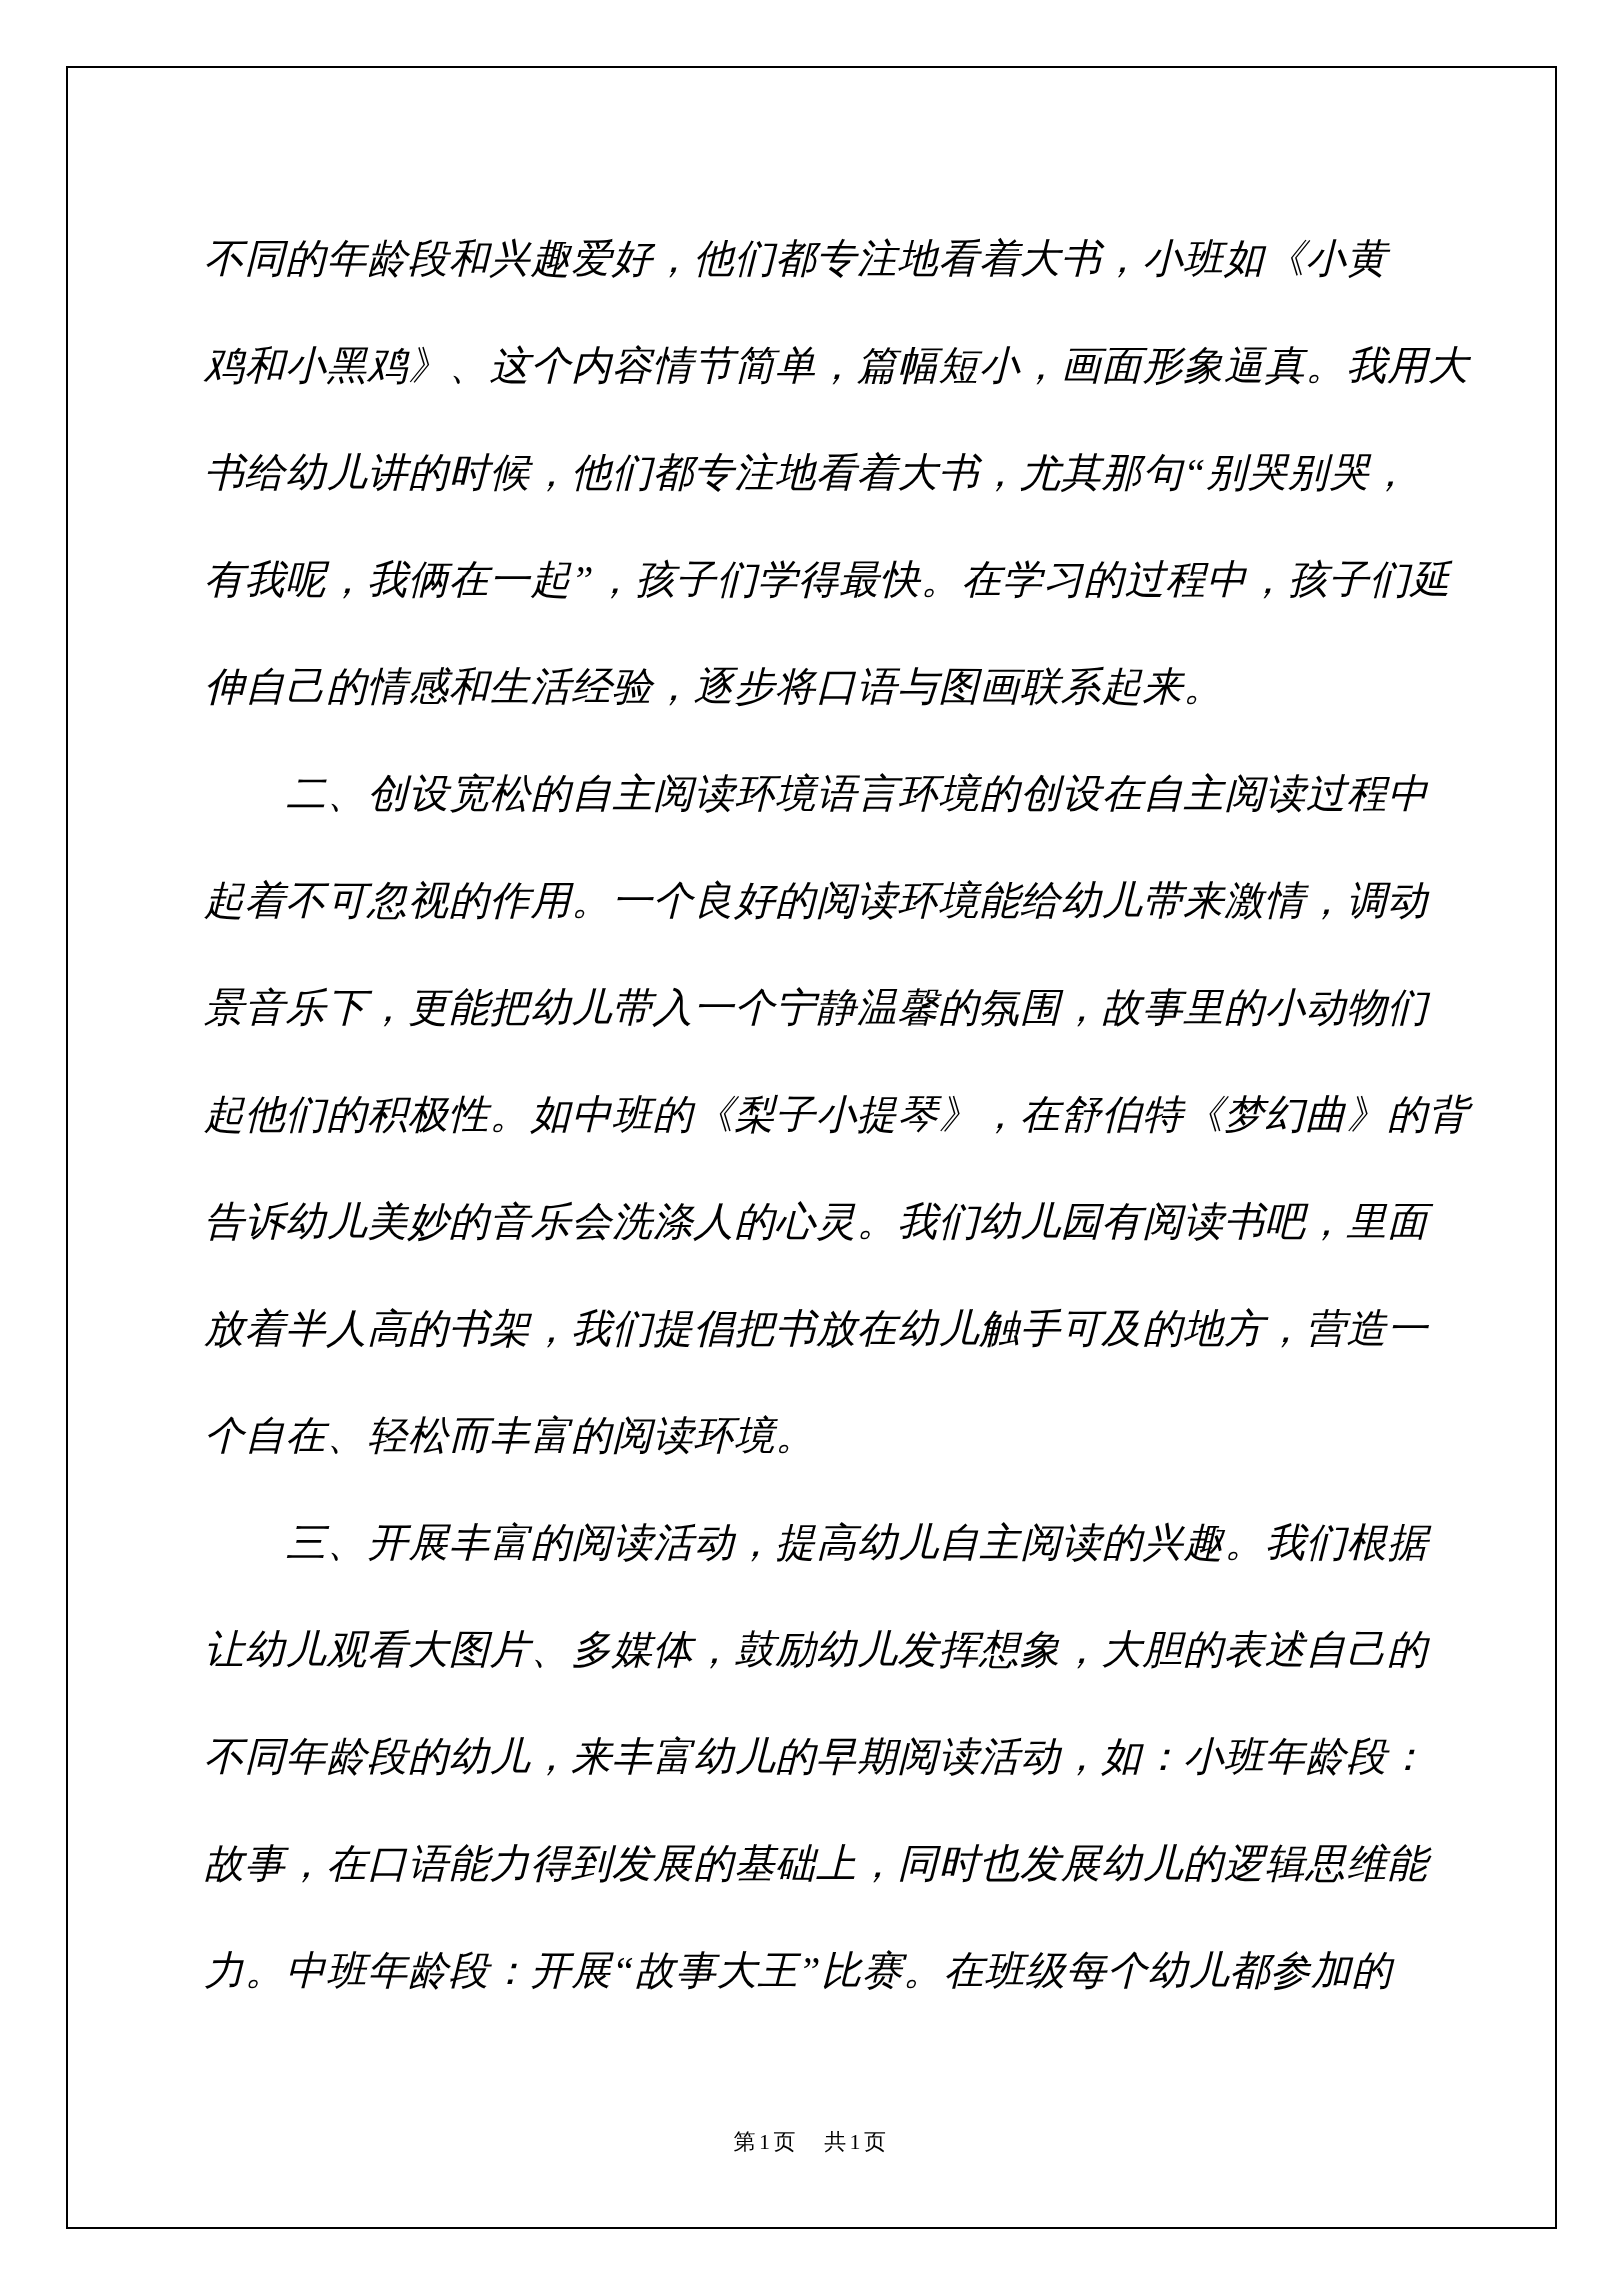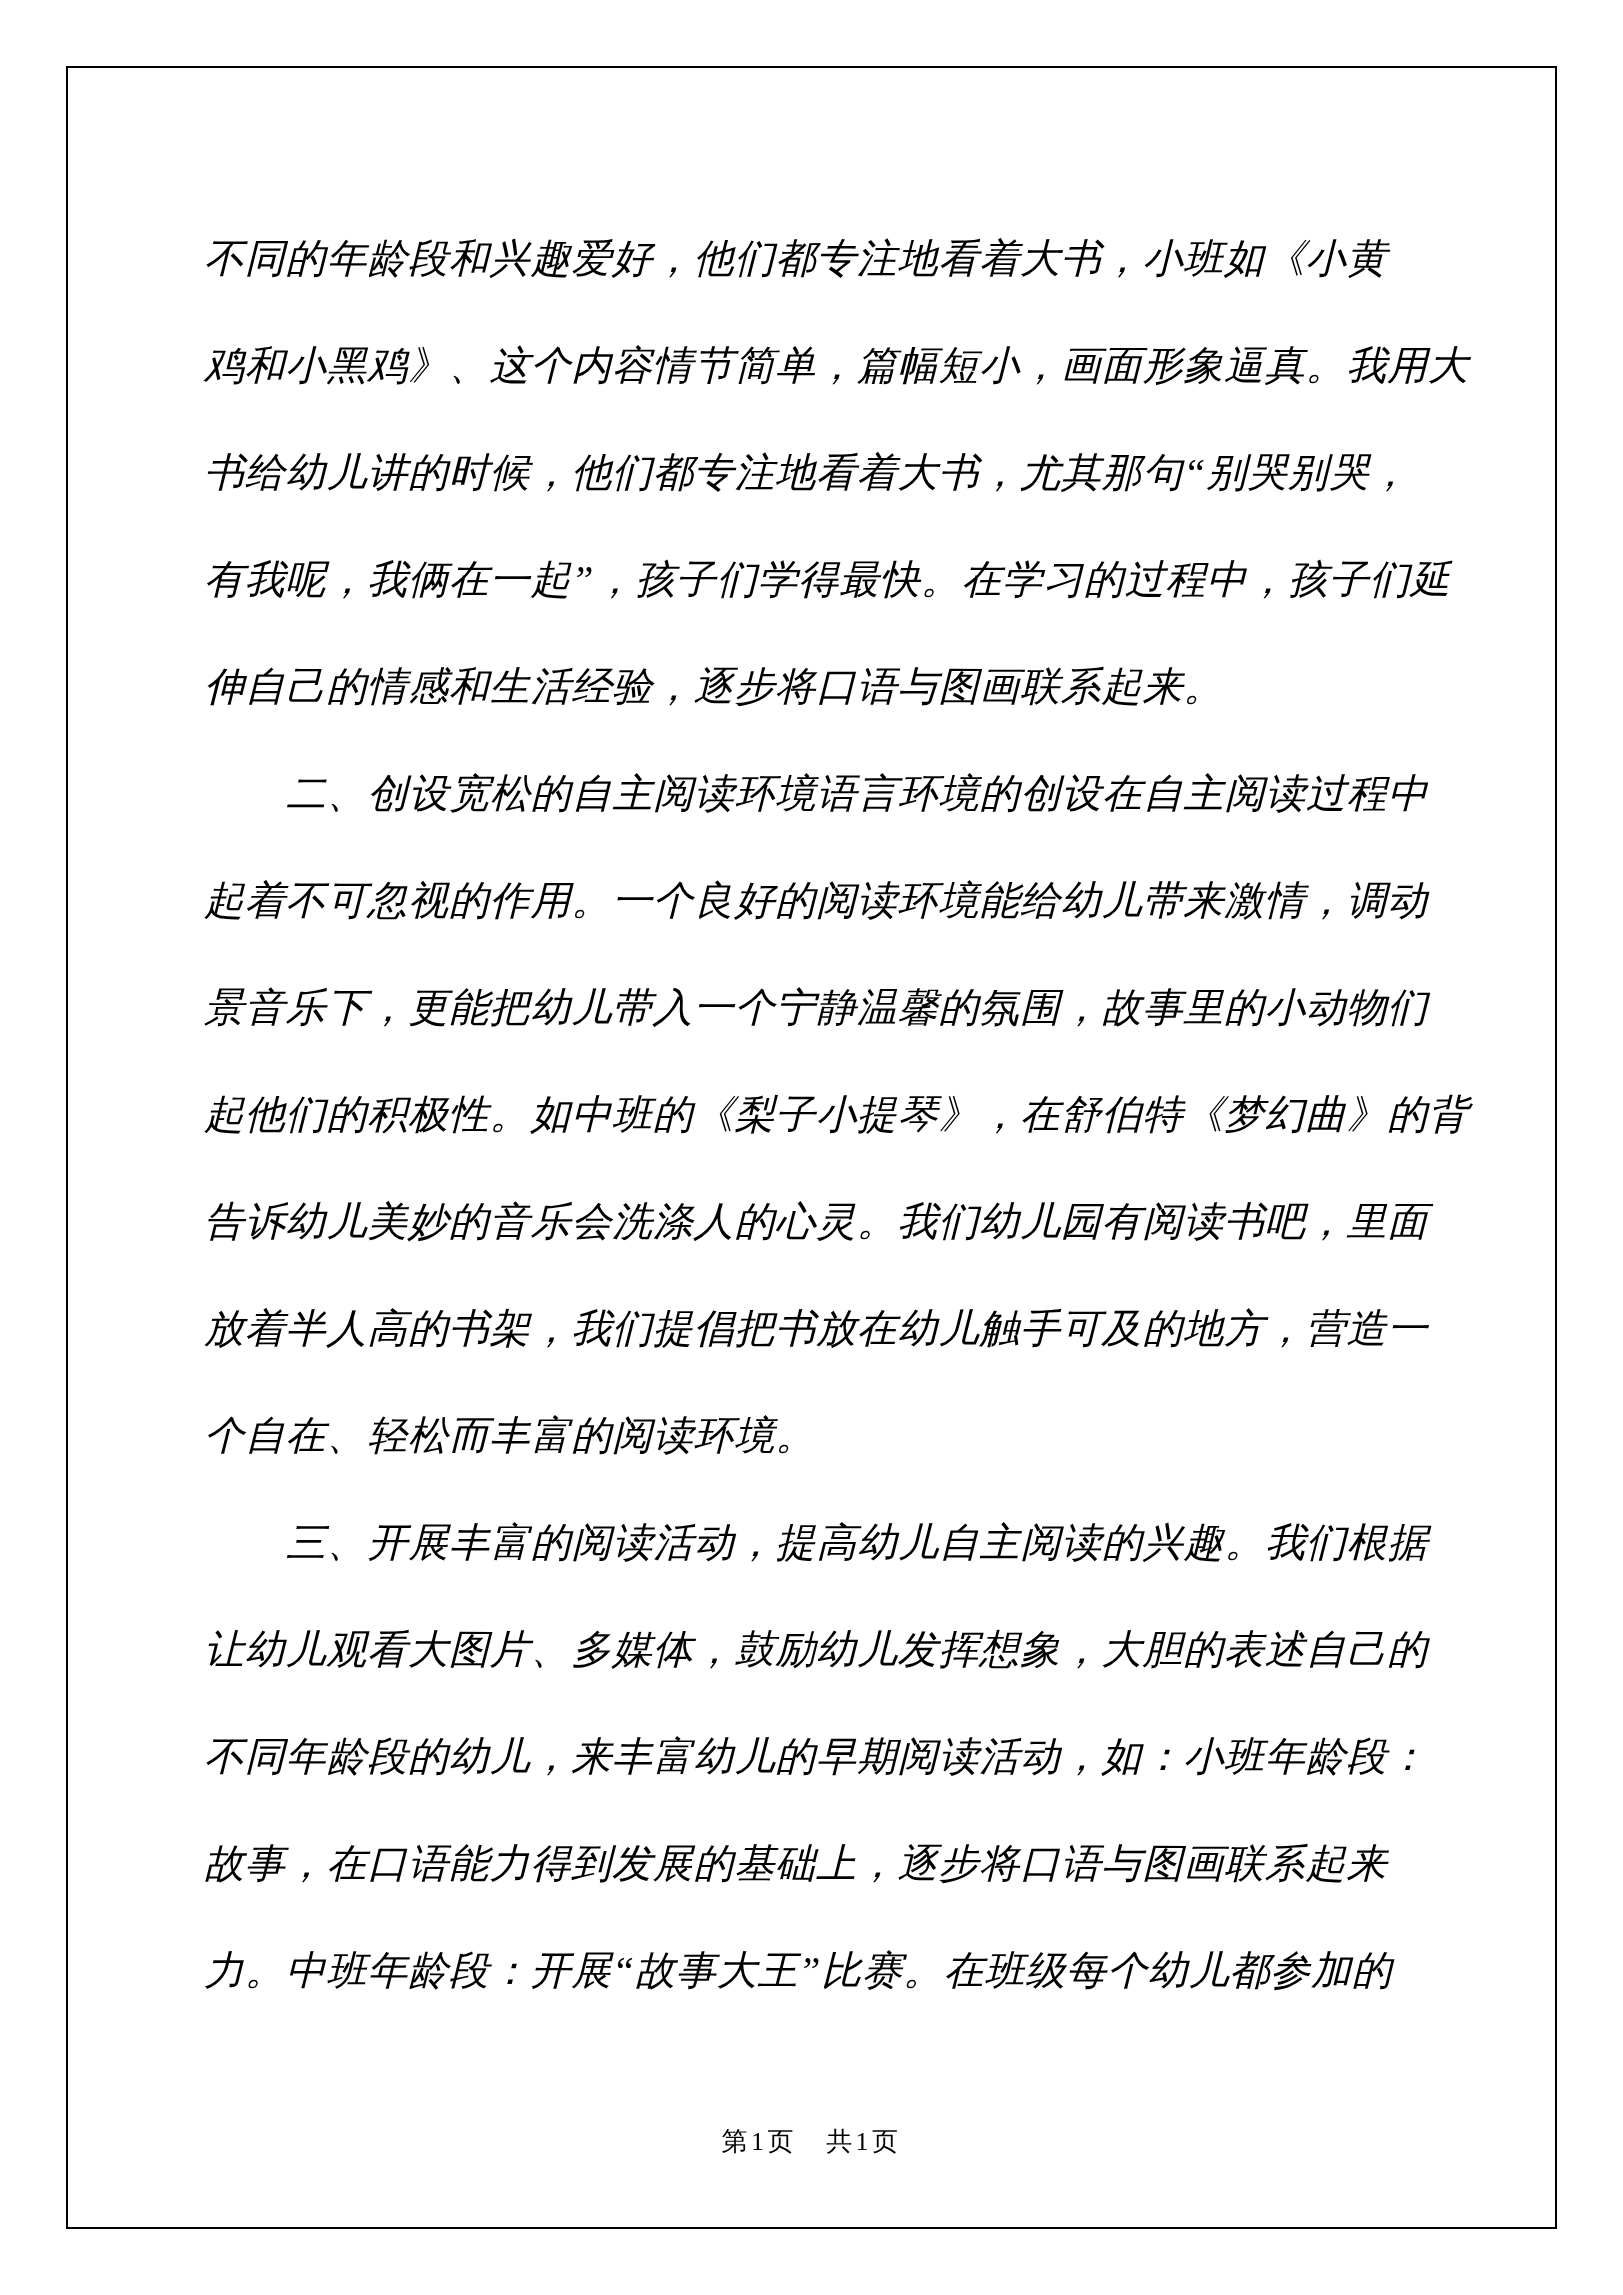--- a/index.html
+++ b/index.html
@@ -50,21 +50,21 @@
   .footer {
     position: absolute;
     left: 0;
     right: 0;
     top: 2054px;
     height: 39px;
     line-height: 39px;
     text-align: center;
   }
   .footer-text {
-    font-size: 26px;
+    font-size: 22px;
     letter-spacing: 3.4px;
     font-style: normal;
     color: #000000;
   }
 </style>
 </head>
 <body>
 
 <div class="page-root">
   <div class="frame">
@@ -82,21 +82,21 @@
           <div class="line">景音乐下，更能把幼儿带入一个宁静温馨的氛围，故事里的小动物们</div>
           <div class="line">起他们的积极性。如中班的《梨子小提琴》，在舒伯特《梦幻曲》的背</div>
           <div class="line">告诉幼儿美妙的音乐会洗涤人的心灵。我们幼儿园有阅读书吧，里面</div>
           <div class="line">放着半人高的书架，我们提倡把书放在幼儿触手可及的地方，营造一</div>
           <div class="line">个自在、轻松而丰富的阅读环境。</div>
         </div>
         <div class="para indent">
           <div class="line first">三、开展丰富的阅读活动，提高幼儿自主阅读的兴趣。我们根据</div>
           <div class="line">让幼儿观看大图片、多媒体，鼓励幼儿发挥想象，大胆的表述自己的</div>
           <div class="line">不同年龄段的幼儿，来丰富幼儿的早期阅读活动，如：小班年龄段：</div>
-          <div class="line">故事，在口语能力得到发展的基础上，逐步将口语与图画联系起来</div>
+          <div class="line">故事，在口语能力得到发展的基础上，同时也发展幼儿的逻辑思维能</div>
           <div class="line">力。中班年龄段：开展“故事大王”比赛。在班级每个幼儿都参加的</div>
         </div>
       </div>
     <div class="footer">
       <span class="footer-text">第1页　共1页</span>
     </div>
   </div>
 </div>
 
 

